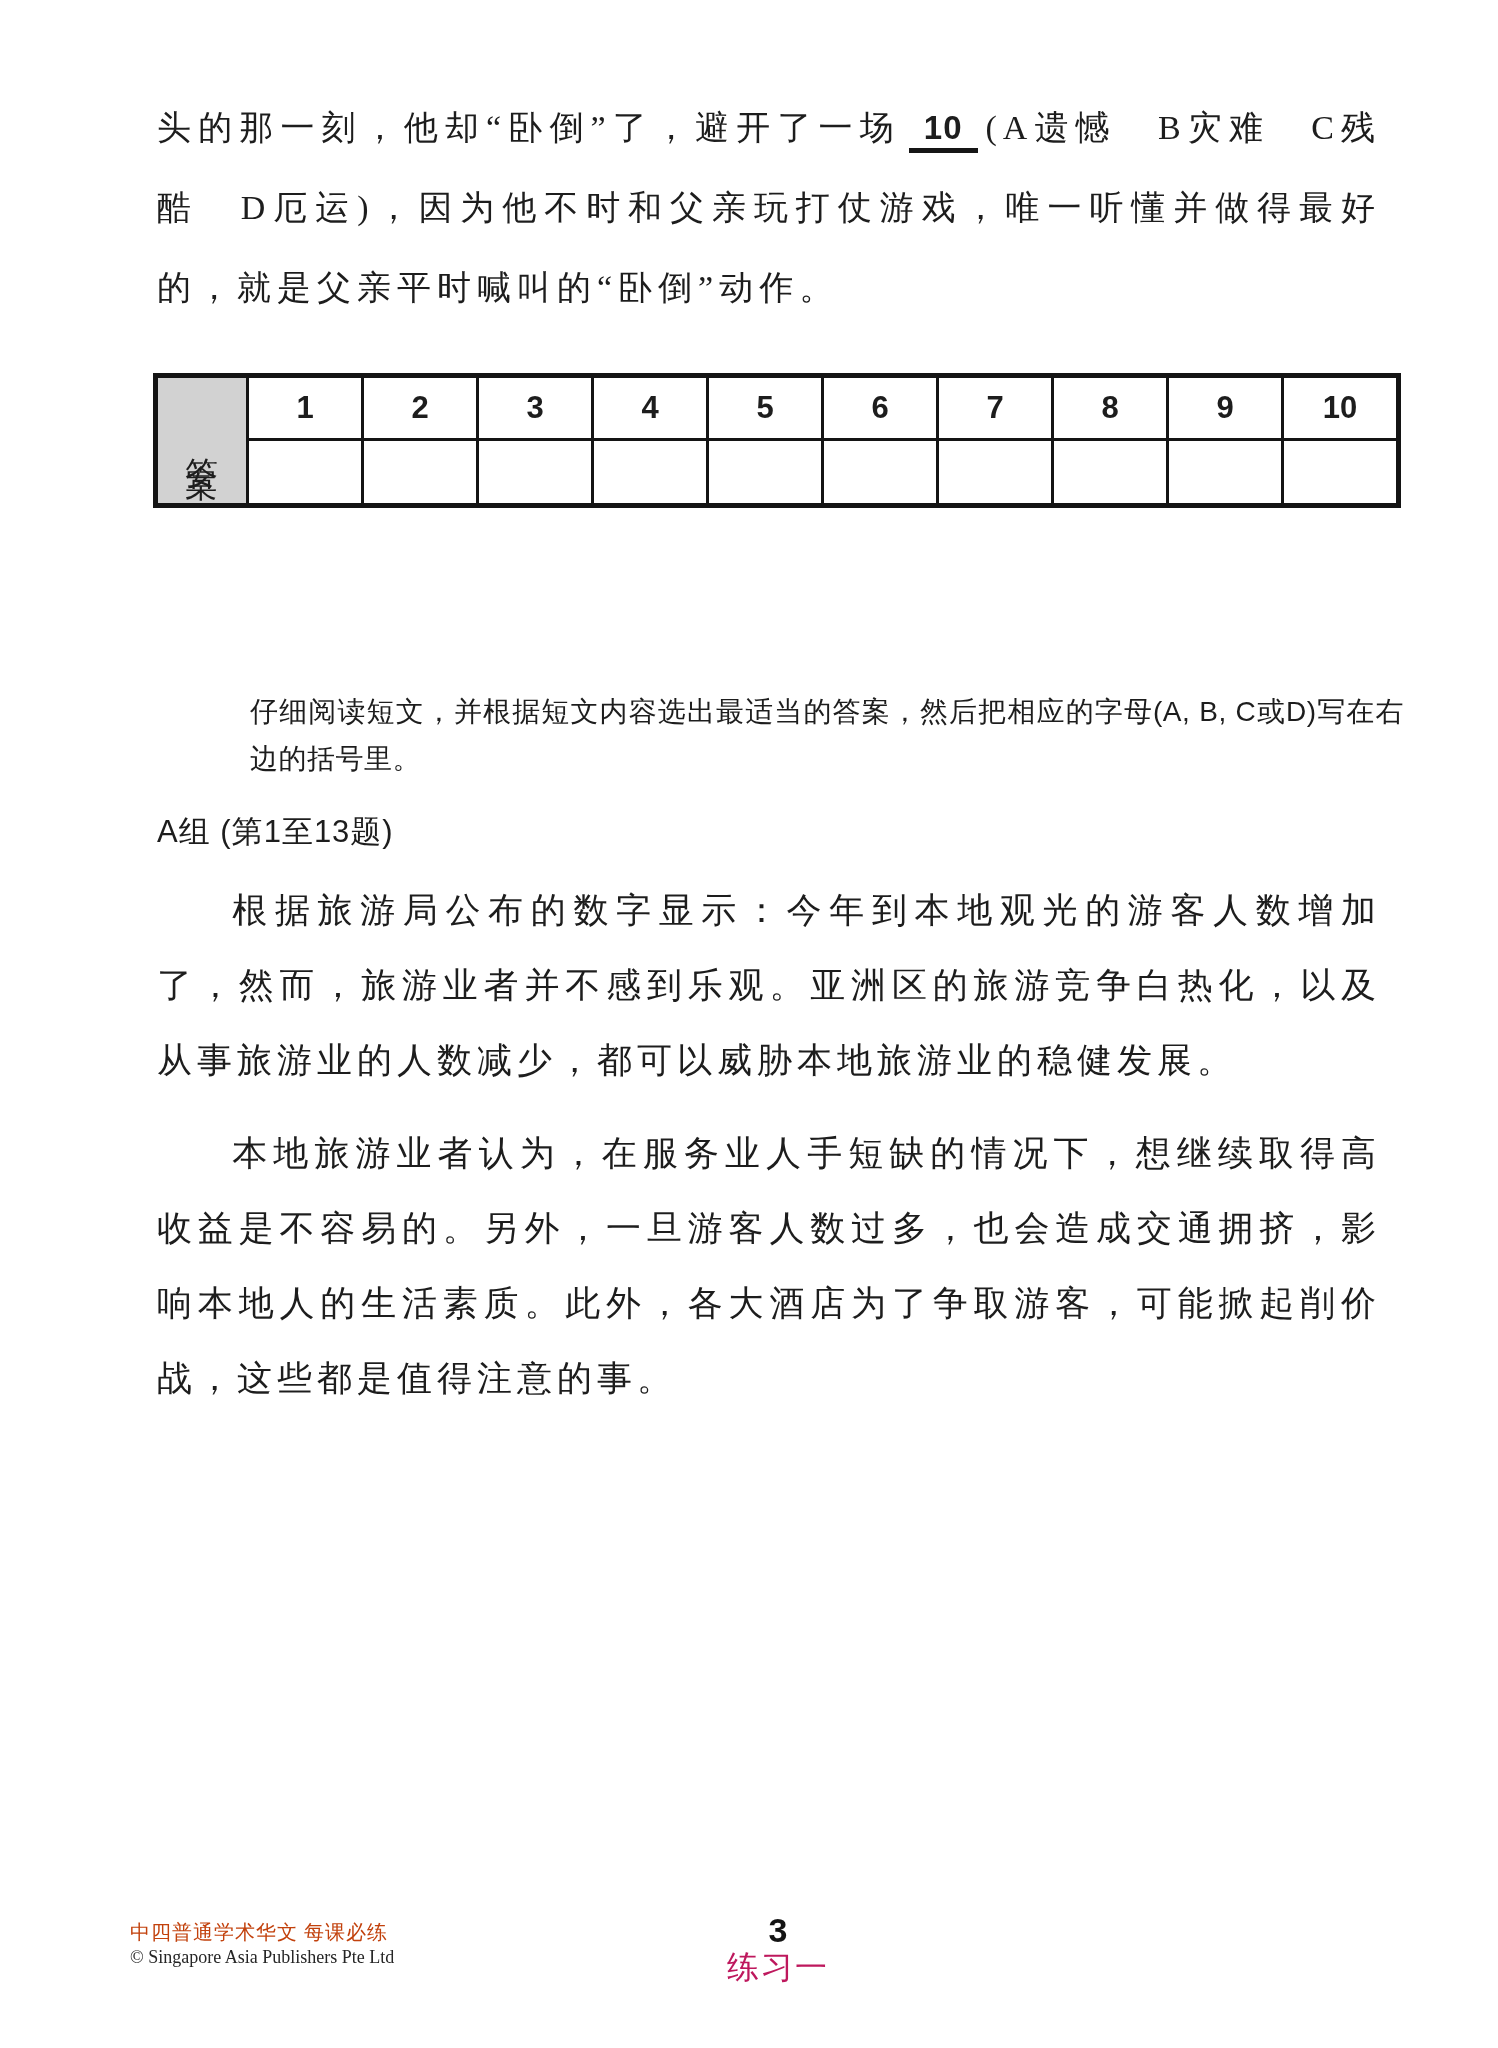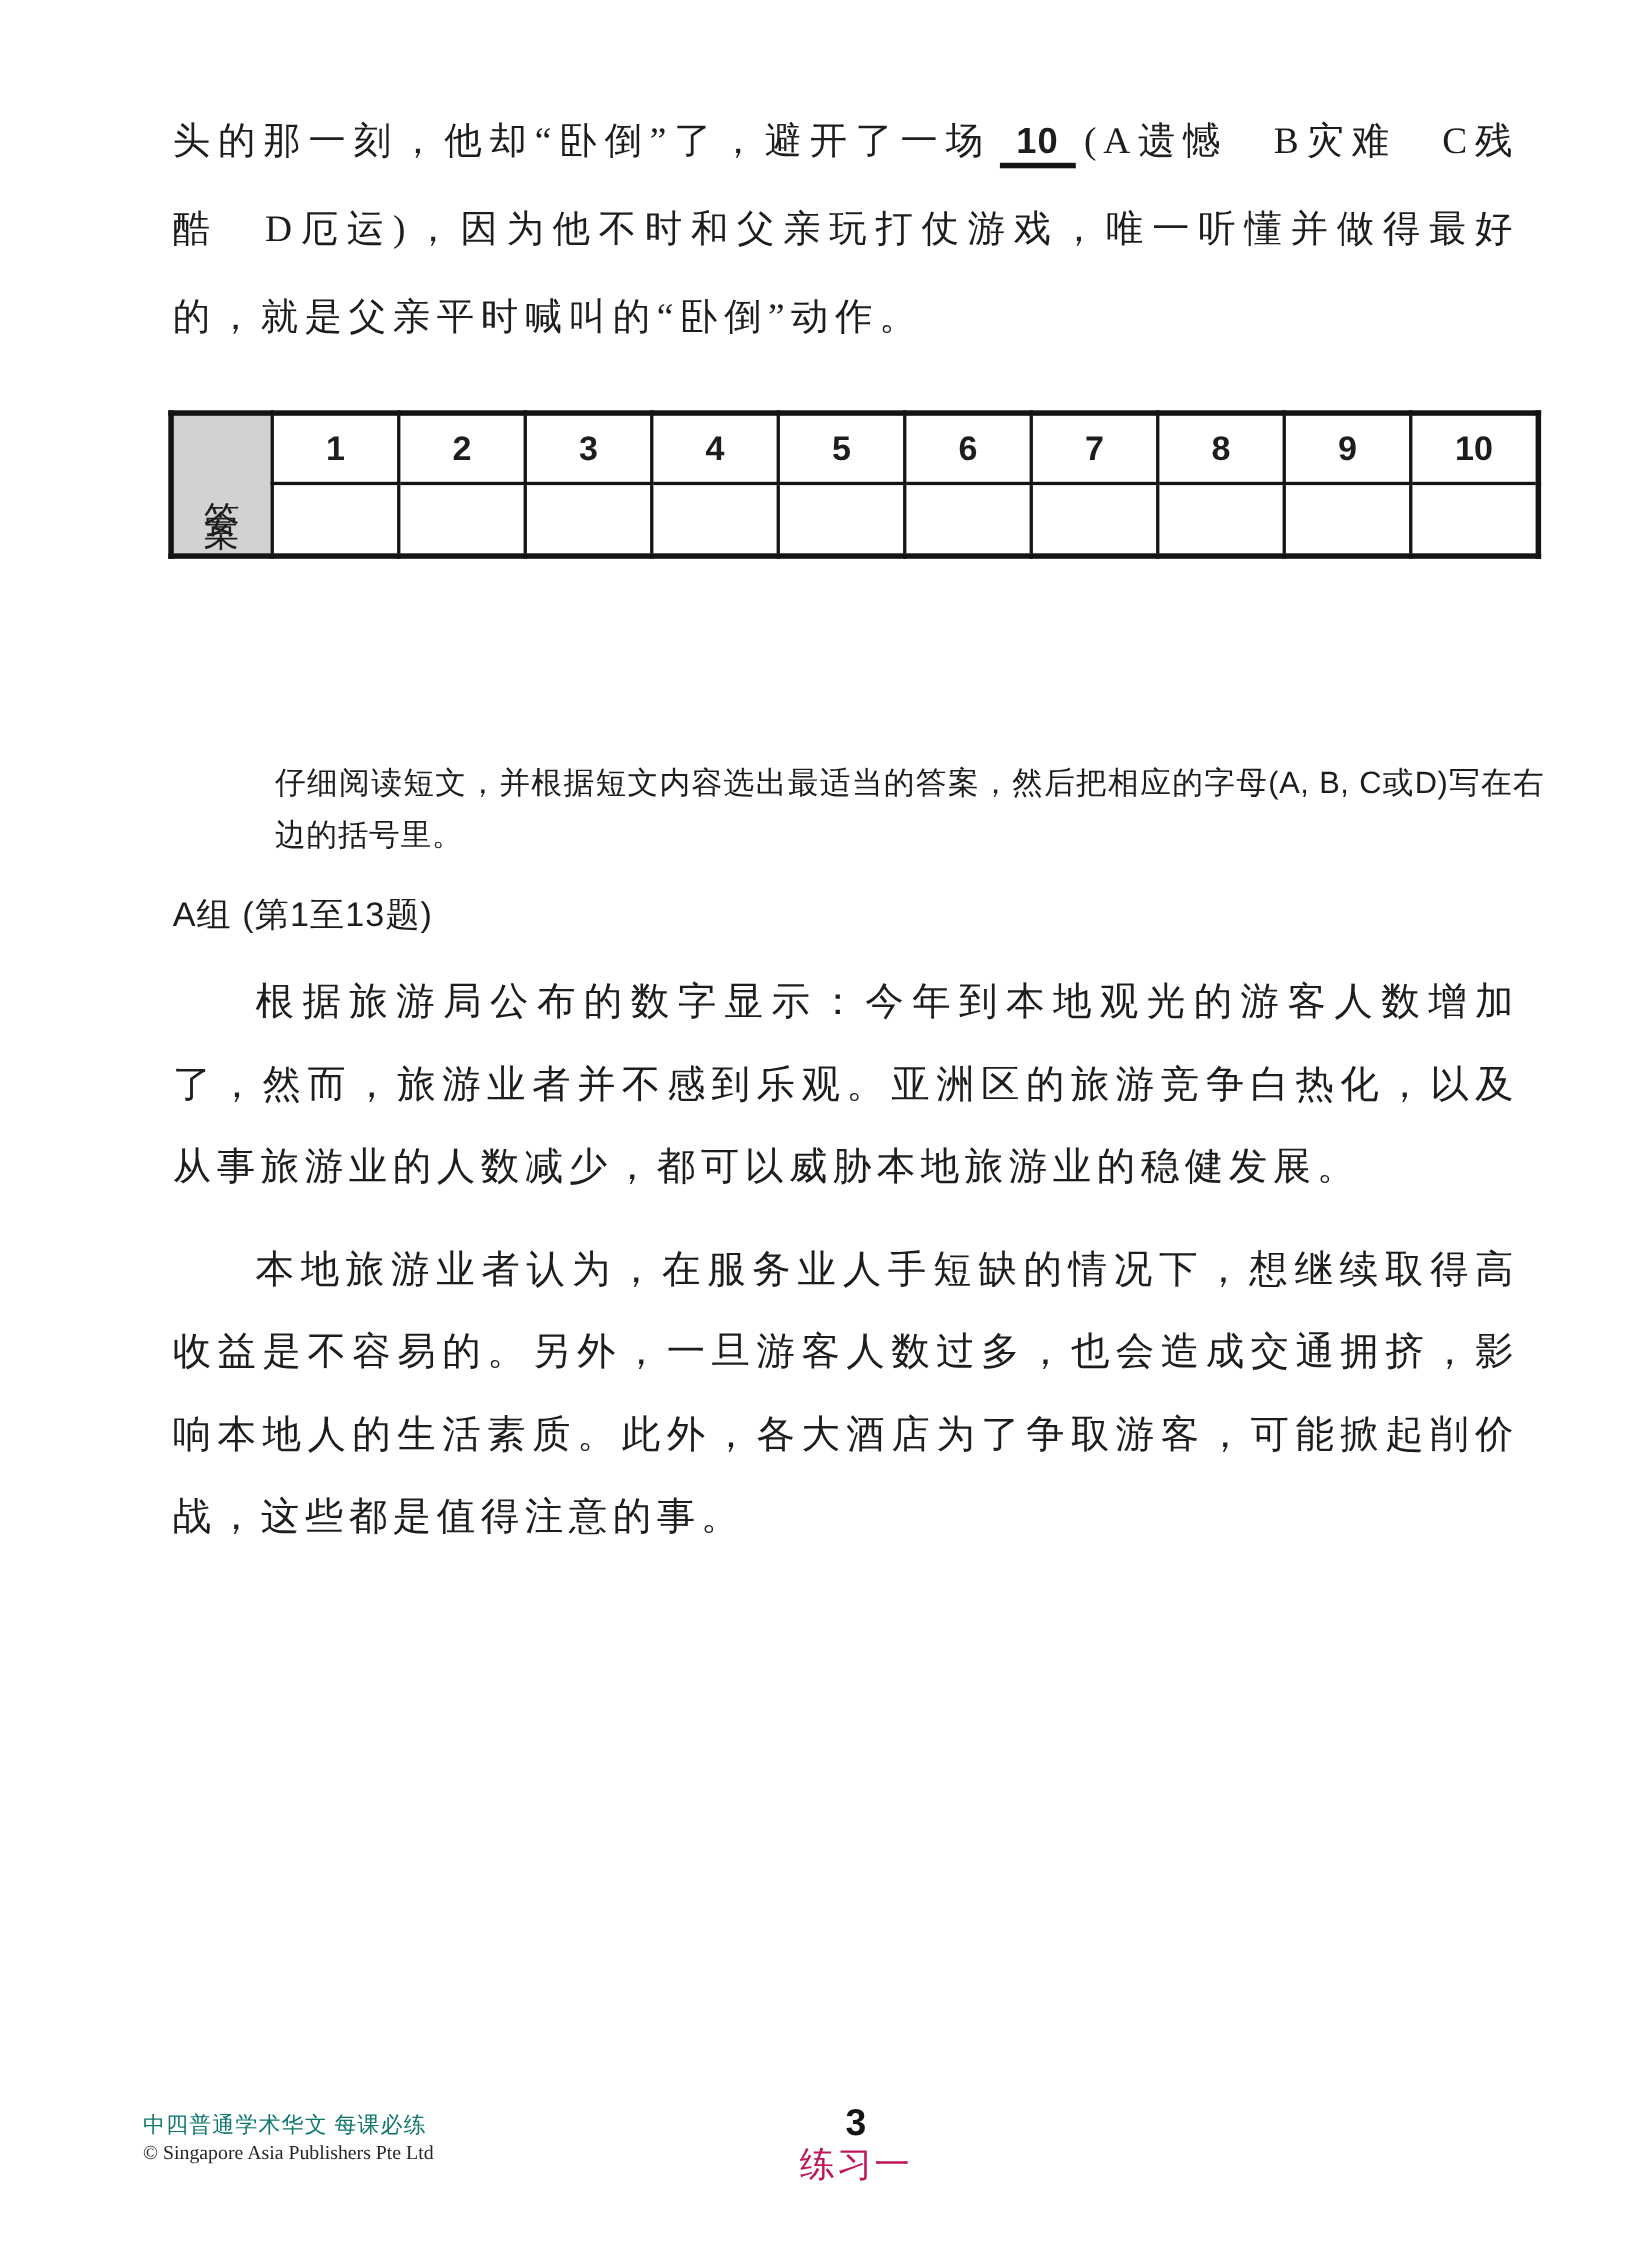--- a/index.html
+++ b/index.html
@@ -79,21 +79,21 @@
     margin:0 0 18px 0;
     font-size:35px; line-height:75px; letter-spacing:5px;
     text-align:justify; text-indent:2.15em;font-family:Liberation Mono, monospace;
   }
 
   
   .footer-left {
     position:absolute; left:130px; top:1920px;
     font-family:"Liberation Serif", "DejaVu Serif", serif;
   }
-  .series-title { font-size:20px; line-height:24px; color:#0f766e; letter-spacing:1px; }
+  .series-title { font-size:20px; line-height:24px; color:#c2410c; letter-spacing:1px; }
   .publisher { font-size:18px; line-height:26px; color:#262626; }
 
   .footer-page {
     position:absolute; left:698px; top:1910px; width:160px;
     text-align:center;
   }
   .page-number {
     font-family:"Liberation Sans", "DejaVu Sans", sans-serif;
     font-weight:700; font-size:34px; line-height:40px; color:#141414;
   }

